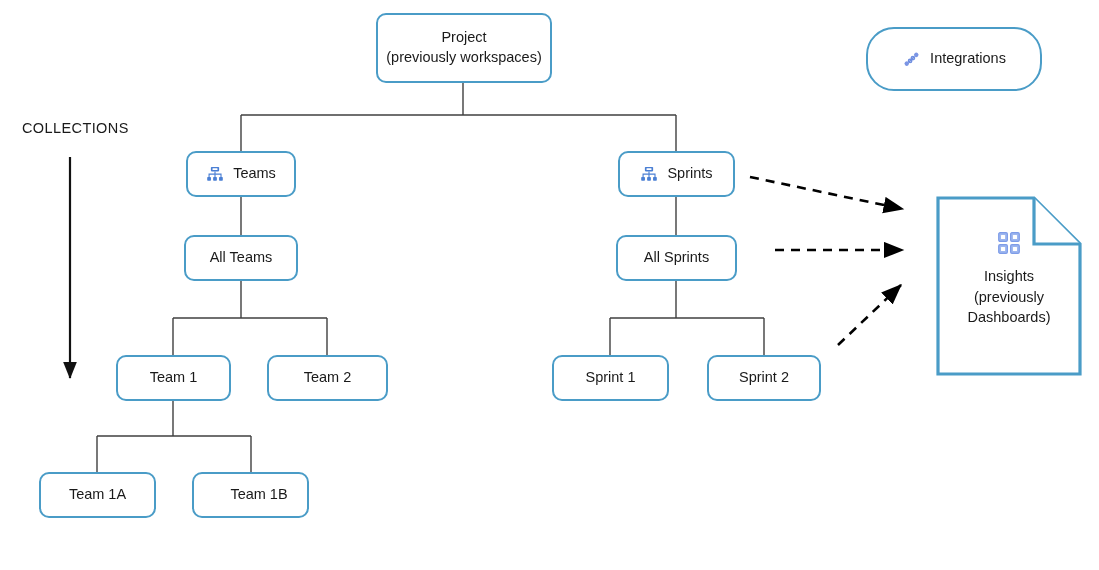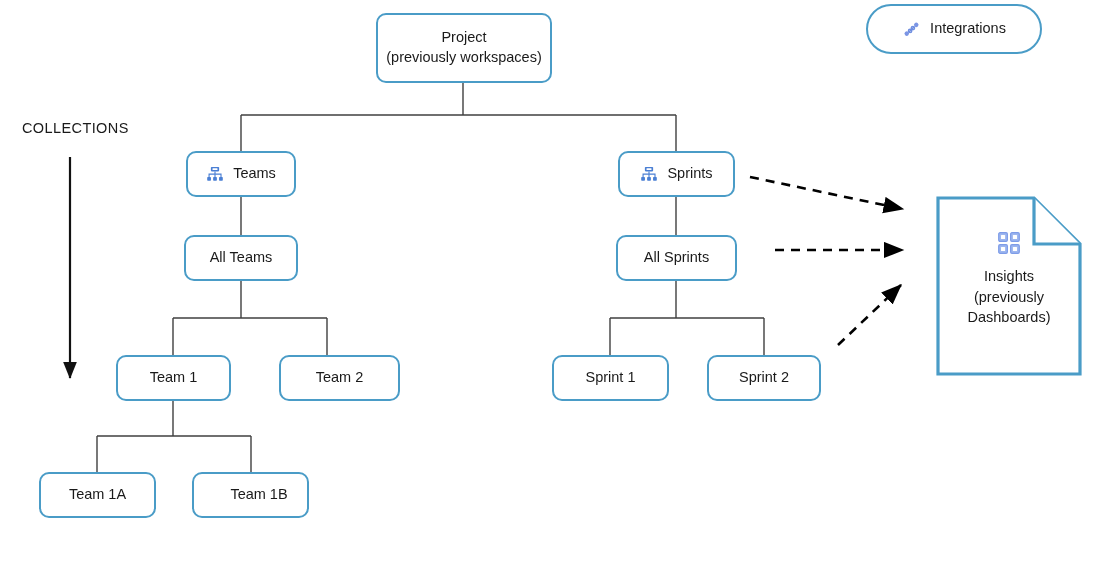--- a/index.html
+++ b/index.html
@@ -145,21 +145,21 @@
     </g>
   </svg>
 
   <div id="collections-label">COLLECTIONS</div>
 
   <div class="node" style="left:376px; top:13px; width:176px; height:70px;">
     <span class="label">Project
 (previously workspaces)</span>
   </div>
 
-  <div class="node pill" style="left:866px; top:4px; width:176px; height:50px;">
+  <div class="node pill" style="left:866px; top:27px; width:176px; height:64px;">
     <span class="icon">
       <svg width="19" height="19" viewBox="0 0 24 24">
         <g fill="none" stroke="#6f8ee0" stroke-width="2" stroke-linecap="round">
           <path d="M9.5 14.5 L14.5 9.5"></path>
         </g>
         <g fill="#7b95e4">
           <rect x="3.2" y="14.4" width="5.6" height="5.6" rx="2.8" transform="rotate(-45 6 17.2)"></rect>
           <rect x="15.2" y="3.4" width="5.6" height="5.6" rx="2.8" transform="rotate(-45 18 6.2)"></rect>
         </g>
         <g fill="none" stroke="#6f8ee0" stroke-width="1.8">
@@ -216,21 +216,21 @@
   </div>
 
   <div class="node" style="left:616px; top:235px; width:121px; height:46px;">
     <span class="label">All Sprints</span>
   </div>
 
   <div class="node" style="left:116px; top:355px; width:115px; height:46px;">
     <span class="label">Team 1</span>
   </div>
 
-  <div class="node" style="left:267px; top:355px; width:121px; height:46px;margin-left:12px;">
+  <div class="node" style="left:267px; top:355px; width:121px; height:46px;">
     <span class="label">Team 2</span>
   </div>
 
   <div class="node" style="left:552px; top:355px; width:117px; height:46px;">
     <span class="label">Sprint 1</span>
   </div>
 
   <div class="node" style="left:707px; top:355px; width:114px; height:46px;text-align:center;">
     <span class="label">Sprint 2</span>
   </div>

